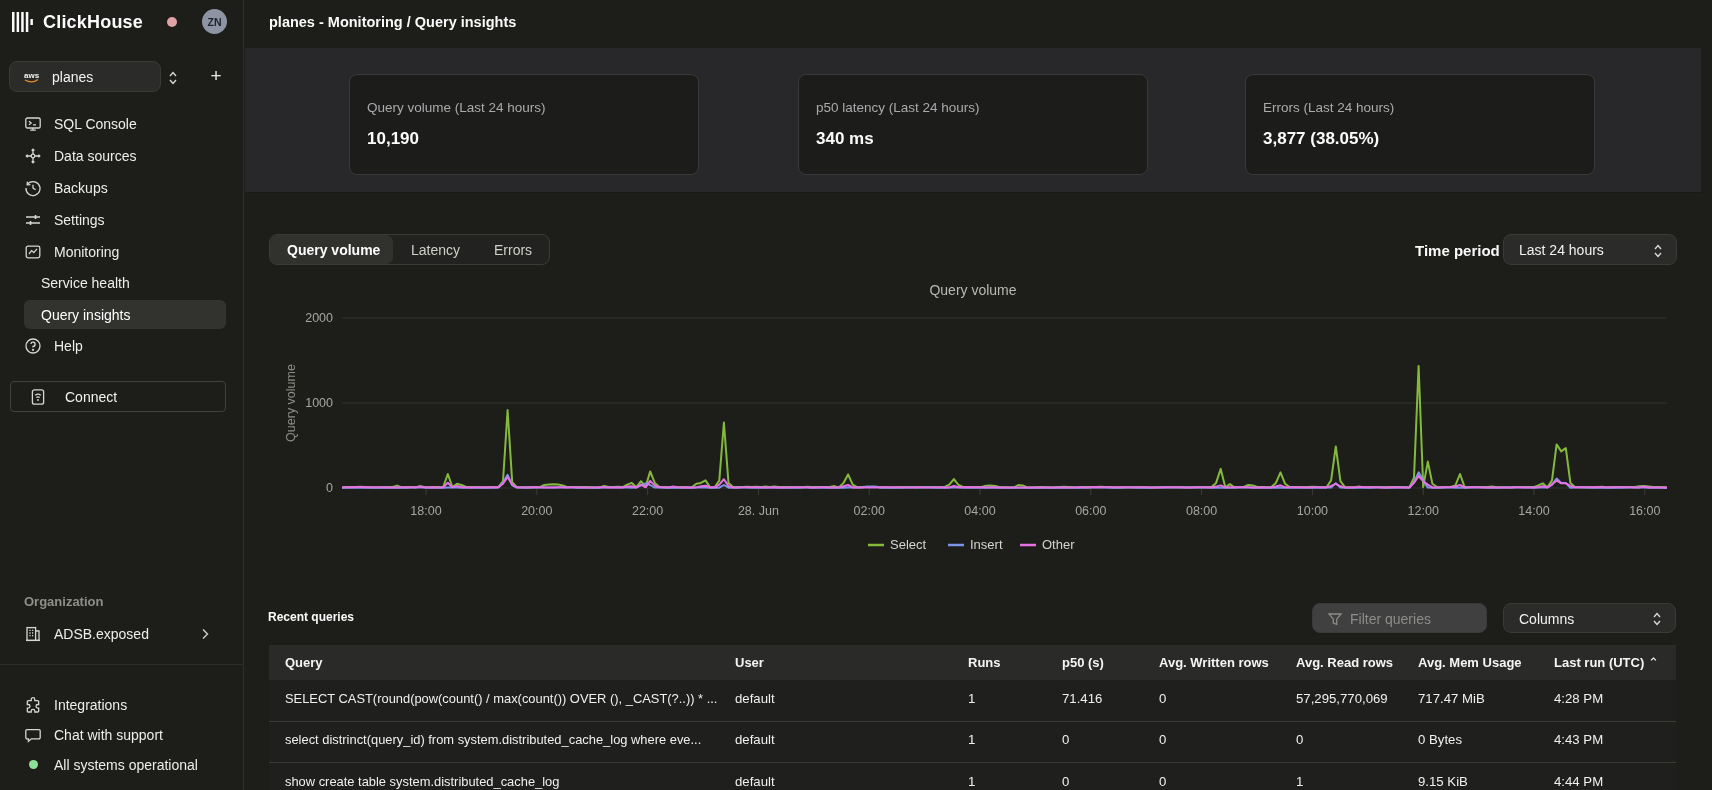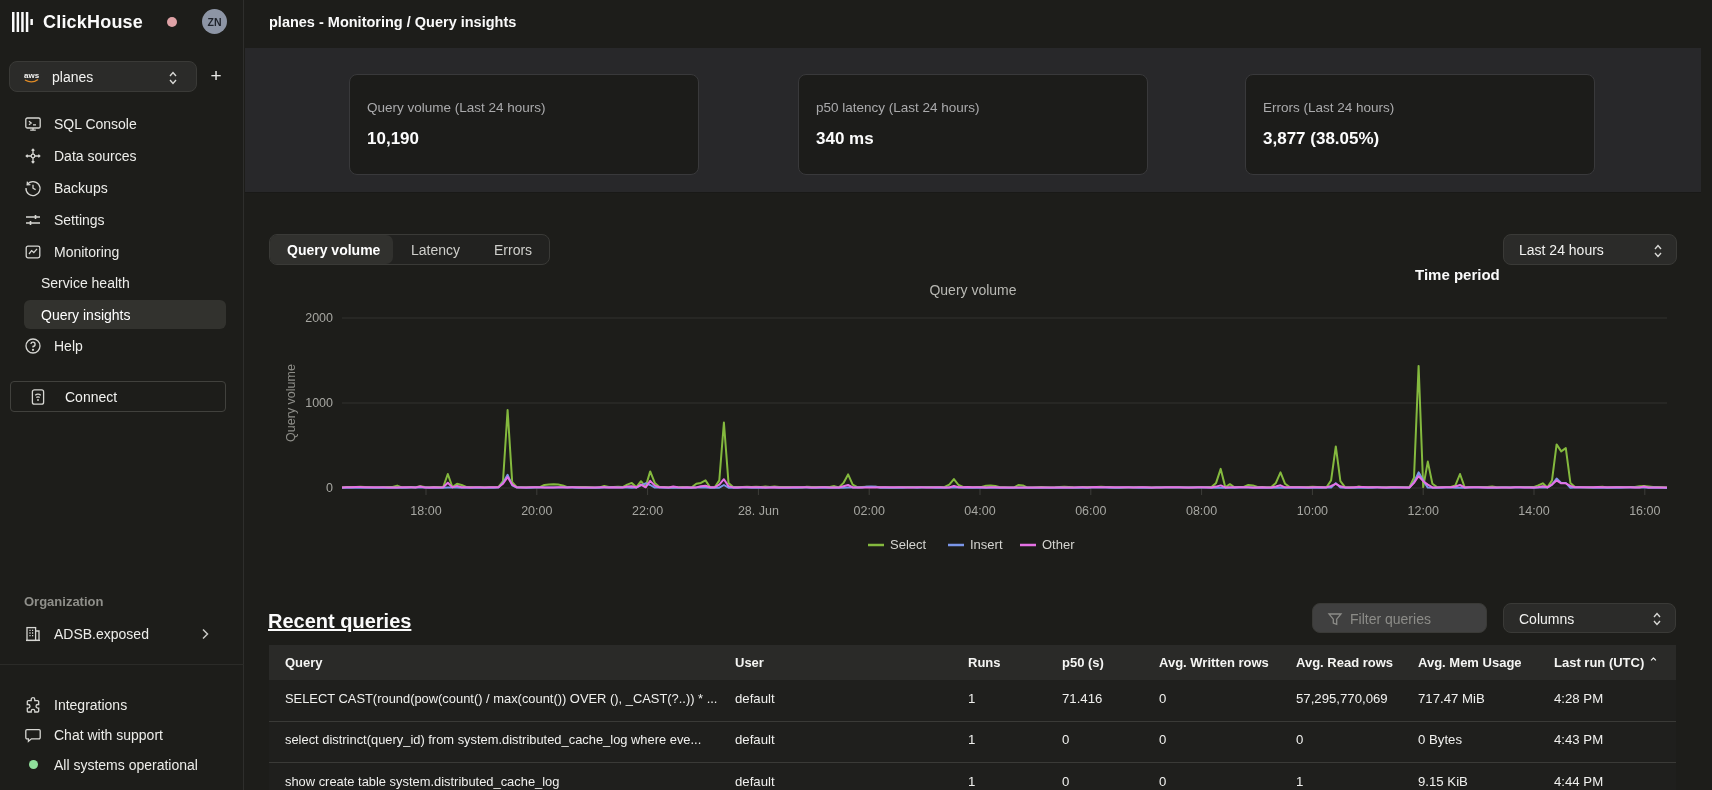--- a/index.html
+++ b/index.html
@@ -6,21 +6,21 @@
 html,body { width:1712px; height:790px; overflow:hidden; background:#1d1d1a; }
 body { font-family:"Liberation Sans", sans-serif; }
 #app { position:relative; width:1712px; height:790px; background:#1d1d1a; }
 
 
 #side { position:absolute; left:0; top:0; width:244px; height:790px; background:#1d1d1a; border-right:1px solid #2e2e2c; }
 #logo-row { position:absolute; left:12px; top:10px; width:222px; height:26px; }
 #ch-name { position:absolute; left:31px; top:2px; font-size:18px; font-weight:700; color:#fbfbfb; letter-spacing:0.2px; }
 #pinkdot { position:absolute; left:155px; top:7px; width:10px; height:10px; border-radius:50%; background:#dfa2a6; }
 #avatar { position:absolute; left:190px; top:-1px; width:25px; height:25px; border-radius:50%; background:#8d95a5; color:#20242c; font-size:10.5px; font-weight:700; text-align:center; line-height:26px; }
-#svc-select { position:absolute; left:9px; top:61px; width:188px; height:31px; background:#2b2b29; border:1px solid #3a3a37; border-radius:8px; }
+#svc-select { position:absolute; left:9px; top:61px; width:152px; height:31px; background:#2b2b29; border:1px solid #3a3a37; border-radius:8px; }
 #svc-select .txt { position:absolute; left:42px; top:7px; font-size:14px; color:#f2f2f0; }
 #plusbtn { position:absolute; left:207px; top:67px; width:18px; height:18px; color:#e8e8e5; font-size:19px; line-height:18px; font-weight:300; text-align:center; }
 .nav-item { position:absolute; left:0; width:244px; height:30px; }
 .nav-item .ic { position:absolute; left:24px; top:6px; width:18px; height:18px; }
 .nav-item .lbl { position:absolute; left:54px; top:7px; font-size:14px; color:#ededea; }
 .nav-sub .lbl { left:41px; }
 #nav-active { position:absolute; left:24px; top:300px; width:202px; height:29px; background:#32322e; border-radius:6px; }
 #connect-btn { position:absolute; left:10px; top:381px; width:216px; height:31px; border:1px solid #41413d; border-radius:4px; }
 #connect-btn .ic { position:absolute; left:18px; top:6px; width:18px; height:18px; }
 #connect-btn .lbl { position:absolute; left:54px; top:7px; font-size:14px; color:#f2f2f0; }
@@ -35,30 +35,30 @@
 
 #band { position:absolute; left:245px; top:48px; width:1456px; height:145px; background:#28282a; border-bottom:1px solid #191917; }
 .card { position:absolute; top:26px; width:350px; height:101px; background:#1c1c1a; border:1px solid #39393b; border-radius:8px; }
 .card .lb { position:absolute; left:17px; top:25px; font-size:13.5px; color:#aaaaac; }
 .card .vl { position:absolute; left:17px; top:54px; font-size:17px; font-weight:700; color:#fcfcfc; }
 
 
 #tabs { position:absolute; left:269px; top:234px; width:281px; height:31px; border:1px solid #3a3a37; border-radius:8px; background:#222220; }
 #tab-active { position:absolute; left:0px; top:0px; width:123px; height:29px; background:#31312e; border-radius:7px; }
 .tab-lb { position:absolute; top:7px; font-size:14px; }
-#tp-lbl { position:absolute; left:1415px; top:242px; font-size:15px; font-weight:700; color:#fafafa;margin-top:24px; }
+#tp-lbl { position:absolute; left:1415px; top:242px; font-size:15px; font-weight:700; color:#fafafa; }
 .sel { position:absolute; background:#2b2b29; border:1px solid #3a3a37; border-radius:8px; }
 .sel .txt { position:absolute; left:15px; top:7px; font-size:14px; color:#f2f2f0; }
 .updown { position:absolute; width:10px; height:16px; }
 
 
 #chart { position:absolute; left:245px; top:265px; width:1456px; height:300px; }
 
 
-#rq-title { position:absolute; left:268px; top:610px; font-size:20px; font-weight:700; color:#fbfbfb;text-decoration:underline; }
+#rq-title { position:absolute; left:268px; top:610px; font-size:12px; font-weight:700; color:#fbfbfb; }
 #filter-box { position:absolute; left:1312px; top:603px; width:175px; height:30px; background:#404040; border:1px solid #3a3a37; border-radius:8px; }
 #filter-box .ph { position:absolute; left:37px; top:7px; font-size:14px; color:#8c8c88; }
 #tablewrap { position:absolute; left:269px; top:645px; width:1407px; height:146px; background:#1f1f1d; }
 #thead { position:absolute; left:0; top:0; width:1407px; height:35px; background:#2a2a28; }
 .th { position:absolute; top:10px; font-size:13px; font-weight:700; color:#f5f5f3; }
 .td { position:absolute; font-size:13.2px; color:#f0f0ee; }
 .rowline { position:absolute; left:0; width:1407px; height:1px; background:#3a3a37; }
 </style>
 </head>
 <body>

